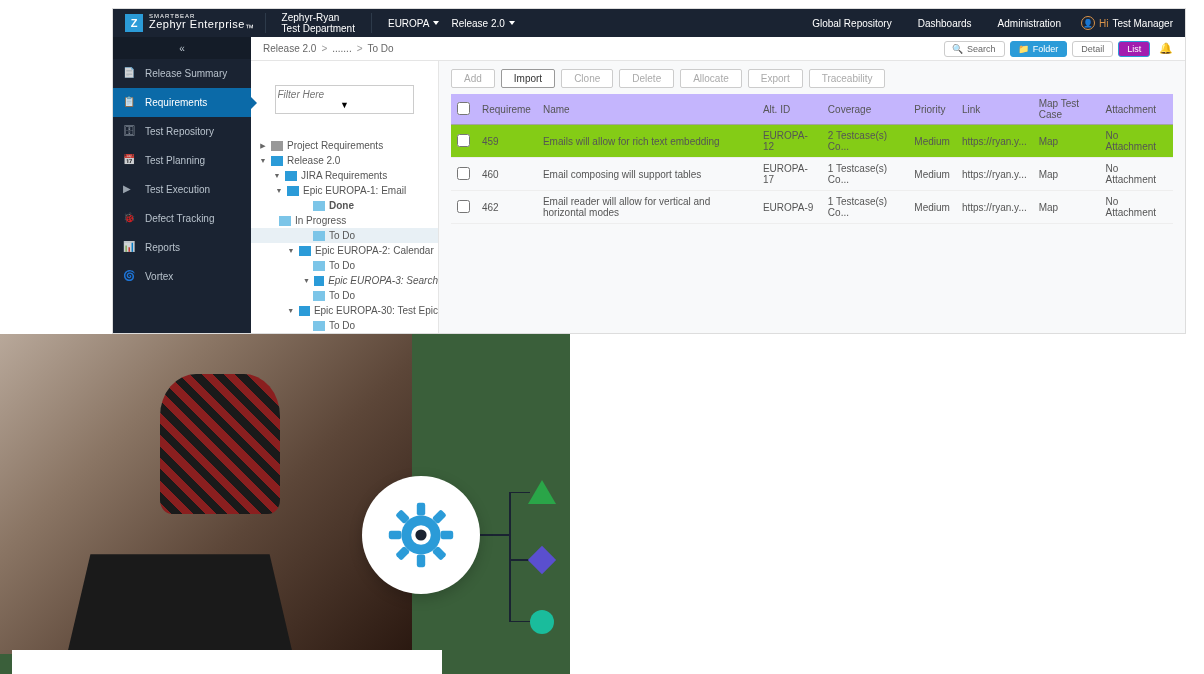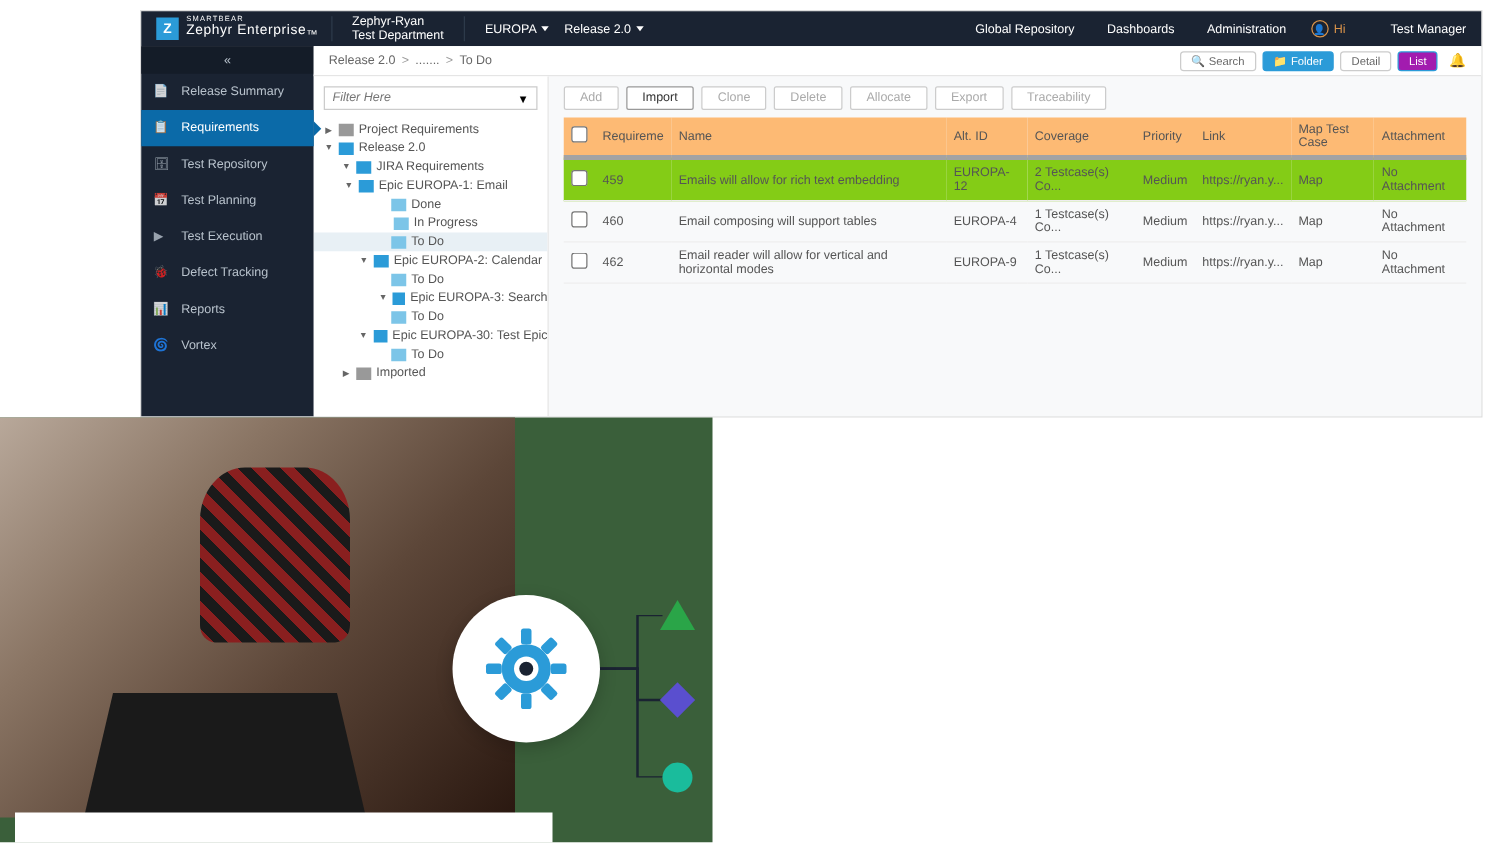--- a/index.html
+++ b/index.html
@@ -34,40 +34,40 @@
 .crumb-bar .sep { margin: 0 5px; color: #999; }
 .crumb-right { margin-left: auto; display: flex; gap: 5px; align-items: center; }
 .pill-btn { font-size: 9px; padding: 2px 8px; border: 1px solid #ccc; border-radius: 3px; background: #fff; cursor: pointer; display: flex; align-items: center; gap: 3px; }
 .pill-btn.primary { background: #a21caf; color: #fff; border-color: #2b9bd8; }
 .pill-btn.blue { background: #2b9bd8; color: #fff; border-color: #2b9bd8; }
 .bell { font-size: 11px; color: #999; margin-left: 4px; }
 
 .content-row { display: flex; flex: 1; overflow: hidden; }
 
 .tree-panel { width: 188px; background: #fff; border-right: 1px solid #e5e5e5; font-size: 10px; overflow-y: auto; }
-.filter-box { margin: 8px; border: 1px solid #ccc; display: flex; align-items: center; padding: 3px 6px; }
+.filter-box { margin: 24px; border: 1px solid #ccc; display: flex; align-items: center; padding: 3px 6px; flex-direction: column; }
 .filter-box input { border: none; outline: none; flex: 1; font-size: 10px; font-style: italic; color: #999; }
 .tree-node { display: flex; align-items: center; padding: 2px 0; cursor: pointer; color: #555; white-space: nowrap; }
 .tree-node.selected { background: #e8f0f5; }
 .tree-toggle { width: 8px; font-size: 7px; color: #666; text-align: center; }
 .folder-icon { width: 12px; height: 10px; margin: 0 4px; display: inline-block; }
 .folder-icon.closed { background: #999; }
 .folder-icon.open { background: #2b9bd8; }
 .jira-icon { width: 12px; height: 10px; margin: 0 4px; background: #2b9bd8; display: inline-block; }
 .status-icon { width: 12px; height: 10px; margin: 0 4px; background: #7cc5e8; display: inline-block; }
 
 .table-panel { flex: 1; padding: 8px 12px; overflow: auto; }
 .action-row { display: flex; gap: 6px; margin-bottom: 6px; }
 .act-btn { font-size: 10px; padding: 3px 12px; border: 1px solid #ccc; background: #fff; color: #aaa; cursor: pointer; border-radius: 2px; }
 .act-btn.active { color: #333; border-color: #999; }
 
 .data-table { width: 100%; border-collapse: collapse; font-size: 10px; }
 .sel-head { background: #e8ecef; padding: 4px 8px; font-size: 10px; color: #555; position: relative; }
 .sel-head .more { position: absolute; right: 8px; top: 4px; }
-.data-table th { background: #fdba74; text-align: left; padding: 4px 6px; font-weight: normal; color: #555; border-bottom: 4px solid #a3a3a3; }
+.data-table th { background: #c4b5fd; text-align: left; padding: 4px 6px; font-weight: normal; color: #555; border-bottom: 1px solid #a3a3a3; }
 .data-table td { padding: 5px 6px; border-bottom: 1px solid #eee; color: #555; }
 .data-table tr.hl td { background: #84cc16; }
 .link-text { color: #2b7aad; cursor: pointer; }
 .data-table input[type=checkbox] { cursor: pointer; }
 
 .green-bar { position: absolute; left: 0; top: 334px; width: 570px; height: 340px; background: #3a5f3a; }
 .green-white { position: absolute; left: 12px; top: 650px; width: 430px; height: 24px; background: #fff; }
 
 .photo { position: absolute; left: 0; top: 334px; width: 412px; height: 320px; background: linear-gradient(135deg, #b8a89a 0%, #8a7564 30%, #5c4638 60%, #2a1810 100%); overflow: hidden; }
 .photo::before { content: ''; position: absolute; left: 160px; top: 40px; width: 120px; height: 140px; background: repeating-linear-gradient(45deg, #8a1f1f 0 8px, #1a1a1a 8px 16px); border-radius: 30% 30% 10% 10%; }
@@ -118,21 +118,21 @@
         </div>
       <div class="tb-item">
           <span>Dashboards</span>
         </div>
       <div class="tb-item">
           <span>Administration</span>
         </div>
       <div class="user-badge">
         <span class="user-circle">👤</span>
         <span>Hi</span>
-        <span style="color:#fff;margin-left:32px;">Test Manager</span>
+        <span style="color:#fff;">Test Manager</span>
       </div>
     </div>
   </div>
 
   <div class="body-row">
 
     <div class="sidebar">
       <div class="sb-collapse">«</div>
       <div id="sb-items">
           <div class="sb-item">
@@ -216,42 +216,42 @@
           <div class="tree-node" style="padding-left:22px;">
               <span class="tree-toggle">▼</span>
               <span class="jira-icon"></span>
               <span>JIRA Requirements</span>
             </div>
           <div class="tree-node" style="padding-left:24px;">
               <span class="tree-toggle">▼</span>
               <span class="jira-icon"></span>
               <span>Epic EUROPA-1: Email</span>
             </div>
+          <div class="tree-node" style="padding-left:58px;font-weight:bold;">
+              <span class="status-icon"></span>
+              <span>Done</span>
+            </div>
+          <div class="tree-node" style="padding-left:24px;">
+              <span class="status-icon"></span>
+              <span>In Progress</span>
+            </div>
+          <div class="tree-node selected" style="padding-left:58px;">
+              <span class="status-icon"></span>
+              <span>To Do</span>
+            </div>
+          <div class="tree-node" style="padding-left:36px;">
+              <span class="tree-toggle">▼</span>
+              <span class="jira-icon"></span>
+              <span>Epic EUROPA-2: Calendar</span>
+            </div>
           <div class="tree-node" style="padding-left:58px;">
               <span class="status-icon"></span>
-              <span>Done</span>
-            </div>
-          <div class="tree-node" style="padding-left:60px;">
-              <span class="status-icon"></span>
-              <span>In Progress</span>
-            </div>
-          <div class="tree-node selected" style="padding-left:58px;">
-              <span class="status-icon"></span>
               <span>To Do</span>
             </div>
-          <div class="tree-node" style="padding-left:36px;">
-              <span class="tree-toggle">▼</span>
-              <span class="jira-icon"></span>
-              <span>Epic EUROPA-2: Calendar</span>
-            </div>
-          <div class="tree-node" style="padding-left:58px;">
-              <span class="status-icon"></span>
-              <span>To Do</span>
-            </div>
-          <div class="tree-node" style="padding-left:52px;">
+          <div class="tree-node" style="padding-left:52px;font-style:italic;">
               <span class="tree-toggle">▼</span>
               <span class="jira-icon"></span>
               <span>Epic EUROPA-3: Search</span>
             </div>
           <div class="tree-node" style="padding-left:58px;">
               <span class="status-icon"></span>
               <span>To Do</span>
             </div>
           <div class="tree-node" style="padding-left:36px;">
               <span class="tree-toggle">▼</span>
@@ -304,21 +304,21 @@
     <td class="link-text">2 Testcase(s) Co...</td>
     <td>Medium</td>
     <td class="link-text">https://ryan.y...</td>
     <td class="link-text">Map</td>
     <td class="link-text">No Attachment</td>
                 </tr>
                 <tr>
     <td><input type="checkbox" style=""></td>
     <td>460</td>
     <td class="link-text">Email composing will support tables</td>
-    <td>EUROPA-4</td>
+    <td>EUROPA-17</td>
     <td class="link-text">1 Testcase(s) Co...</td>
     <td>Medium</td>
     <td class="link-text">https://ryan.y...</td>
     <td class="link-text">Map</td>
     <td class="link-text">No Attachment</td>
                 </tr>
                 <tr>
     <td><input type="checkbox" style=""></td>
     <td>462</td>
     <td class="link-text">Email reader will allow for vertical and horizontal modes</td>

